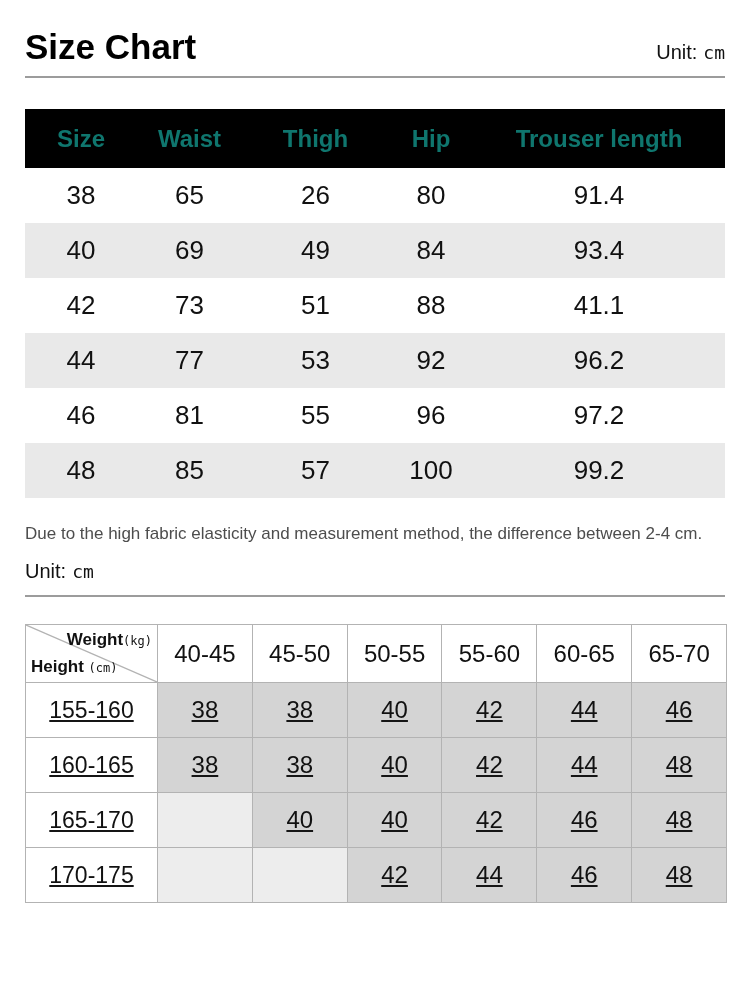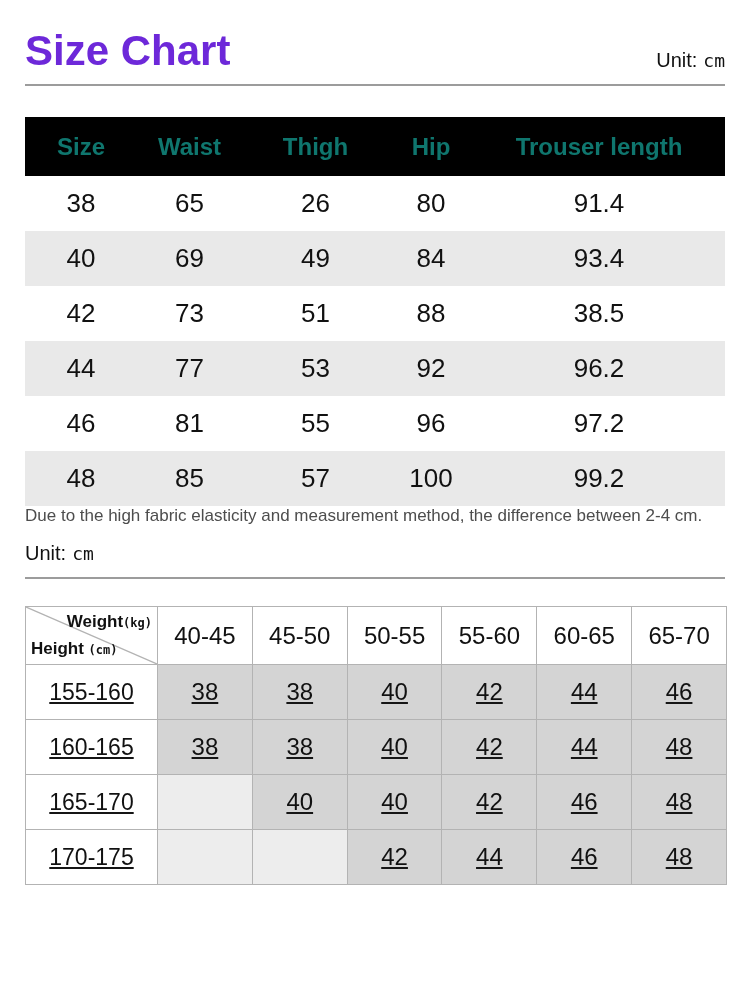--- a/index.html
+++ b/index.html
@@ -15,21 +15,21 @@
   .inner { padding:0 25px; }
 
   
   .section-header {
     display:flex; justify-content:space-between; align-items:flex-end;
     border-bottom:2px solid #9c9c9c;
     padding-bottom:9px;
   }
   .section-header.first { padding-top:27px; }
   .section-header.second { padding-top:16px; }
-  .title { font-size:42px; font-weight:bold; color:#6d28d9; letter-spacing:0; }
+  .title { font-size:35px; font-weight:bold; color:#000000; letter-spacing:0; }
   .subtitle { font-size:27px; font-weight:normal; color:#222; }
   .unit { font-size:20px; color:#111; padding-bottom:3px; white-space:nowrap; }
   .unit .unit-cm {
     font-family:"DejaVu Sans Mono",monospace;
     font-size:18px; margin-left:6px;
   }
 
   
   table { border-collapse:collapse; }
   .size-table { width:700px; margin-top:31px; table-layout:fixed; }
@@ -41,21 +41,21 @@
   .size-table tbody tr { height:55px; }
   .size-table tbody tr.alt { background:#e9e9e9; }
   .size-table td {
     text-align:center; vertical-align:middle;
     font-size:26px; color:#111;
   }
   .size-table .c0 { width:16%; } .size-table .c1 { width:15%; }
   .size-table .c2 { width:21%; } .size-table .c3 { width:12%; }
   .size-table .c4 { width:36%; }
 
-  .note { font-size:17px; color:#4d4d4d; }
+  .note { margin-top:26px; font-size:17px; color:#4d4d4d; }
 
   
   .fit-table { width:702px; margin-top:27px; table-layout:fixed; }
   .fit-table th, .fit-table td {
     border:1px solid #b3b3b3;
     text-align:center; vertical-align:middle;
     font-size:24px; font-weight:normal; color:#111;
     background:#fff;
   }
   .fit-table thead tr { height:58px; }
@@ -64,21 +64,21 @@
   .fit-table .corner svg.diag { position:absolute; left:0; top:0; width:100%; height:100%; display:block; }
   .corner .w-label {
     position:absolute; top:5px; right:5px;
     font-size:17px; font-weight:bold; color:#111; white-space:nowrap;
   }
   .corner .h-label {
     position:absolute; bottom:5px; left:5px;
     font-size:17px; font-weight:bold; color:#111; white-space:nowrap;
   }
   .corner .small-unit {
-    font-size:12px; font-weight:bold;
+    font-size:12px; font-weight:normal;
     font-family:"DejaVu Sans Mono",monospace;
   }
   .fit-table td.filled { background:#d4d4d4; }
   .fit-table td.empty  { background:#ededed; }
   .fit-table th.rowhead { background:#fff; font-size:23px; }
 </style>
 </head>
 <body>
 
 <div class="page">
@@ -112,21 +112,21 @@
             <td class="c1">69</td>
             <td class="c2">49</td>
             <td class="c3">84</td>
             <td class="c4">93.4</td>
           </tr>
           <tr>
             <td class="c0">42</td>
             <td class="c1">73</td>
             <td class="c2">51</td>
             <td class="c3">88</td>
-            <td class="c4">38.5</td>
+            <td class="c4">41.1</td>
           </tr>
           <tr class="alt">
             <td class="c0">44</td>
             <td class="c1">77</td>
             <td class="c2">53</td>
             <td class="c3">92</td>
             <td class="c4">96.2</td>
           </tr>
           <tr>
             <td class="c0">46</td>

